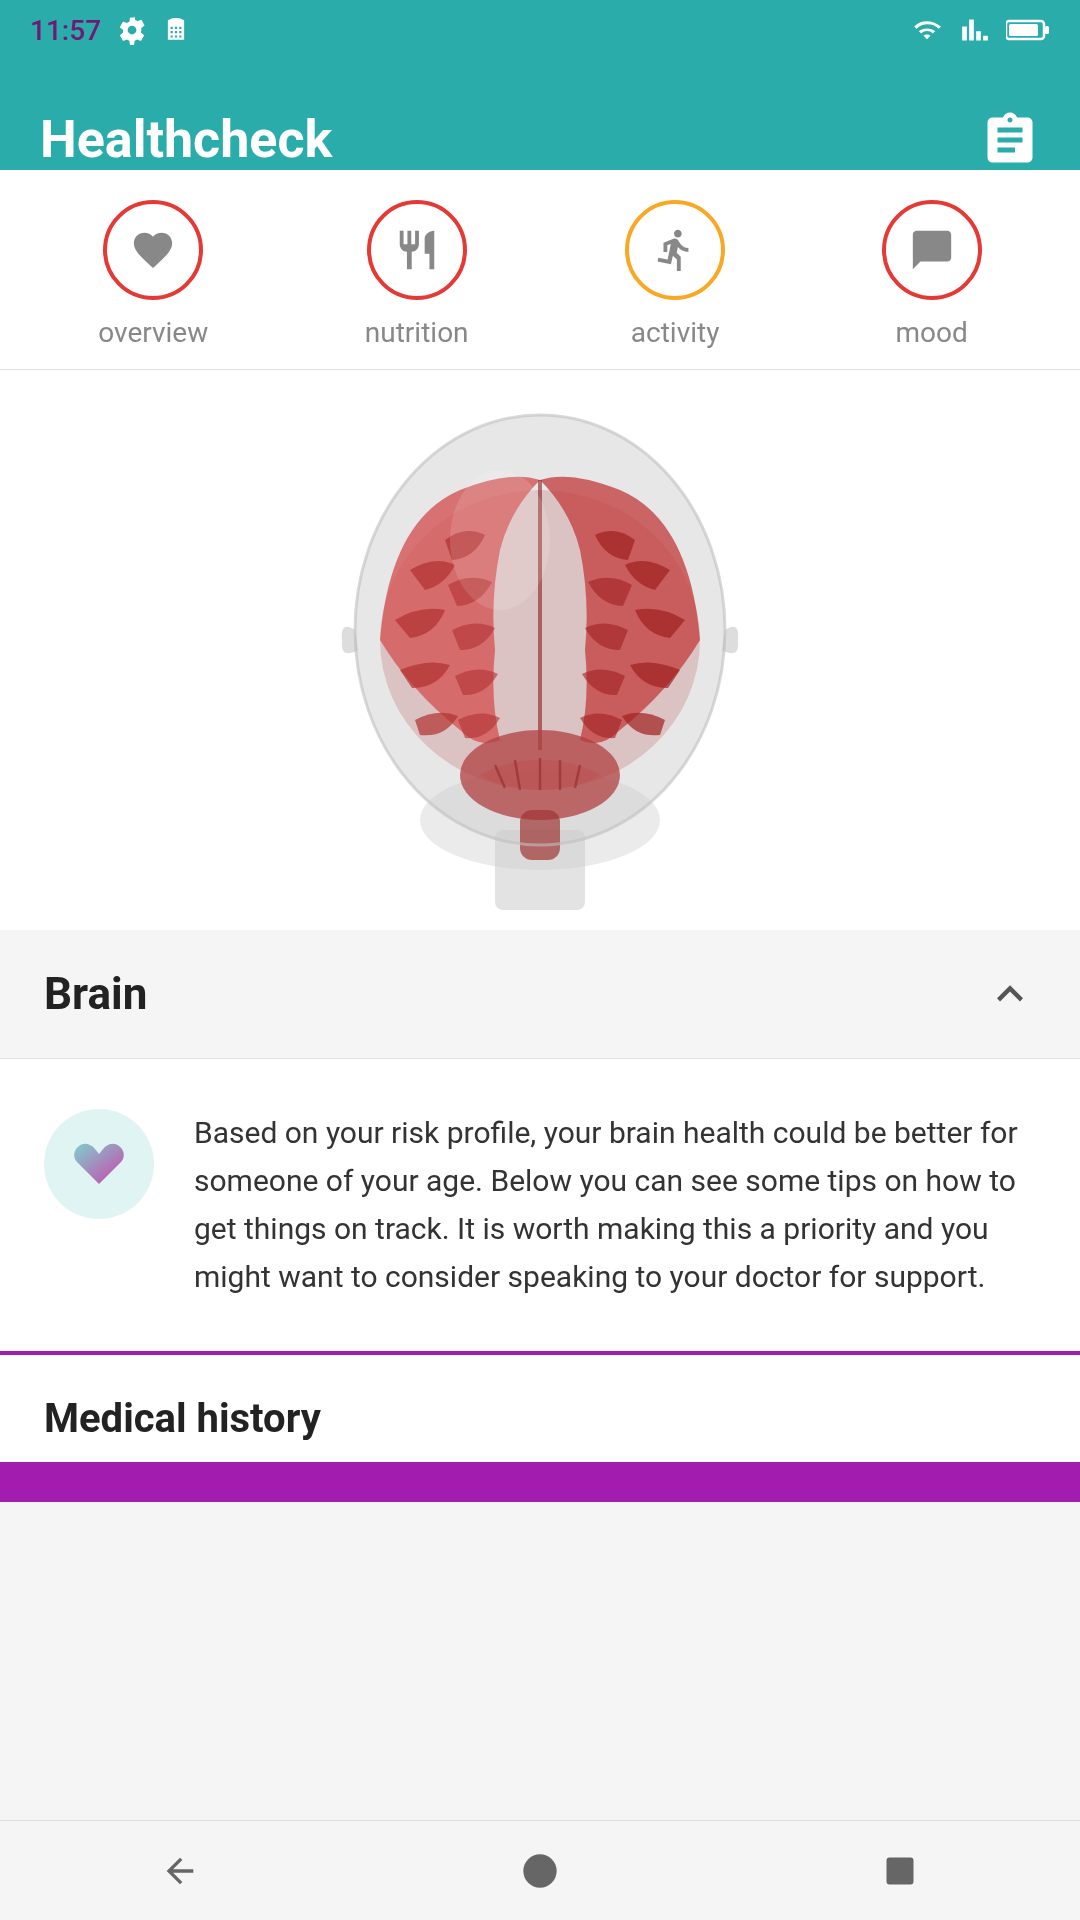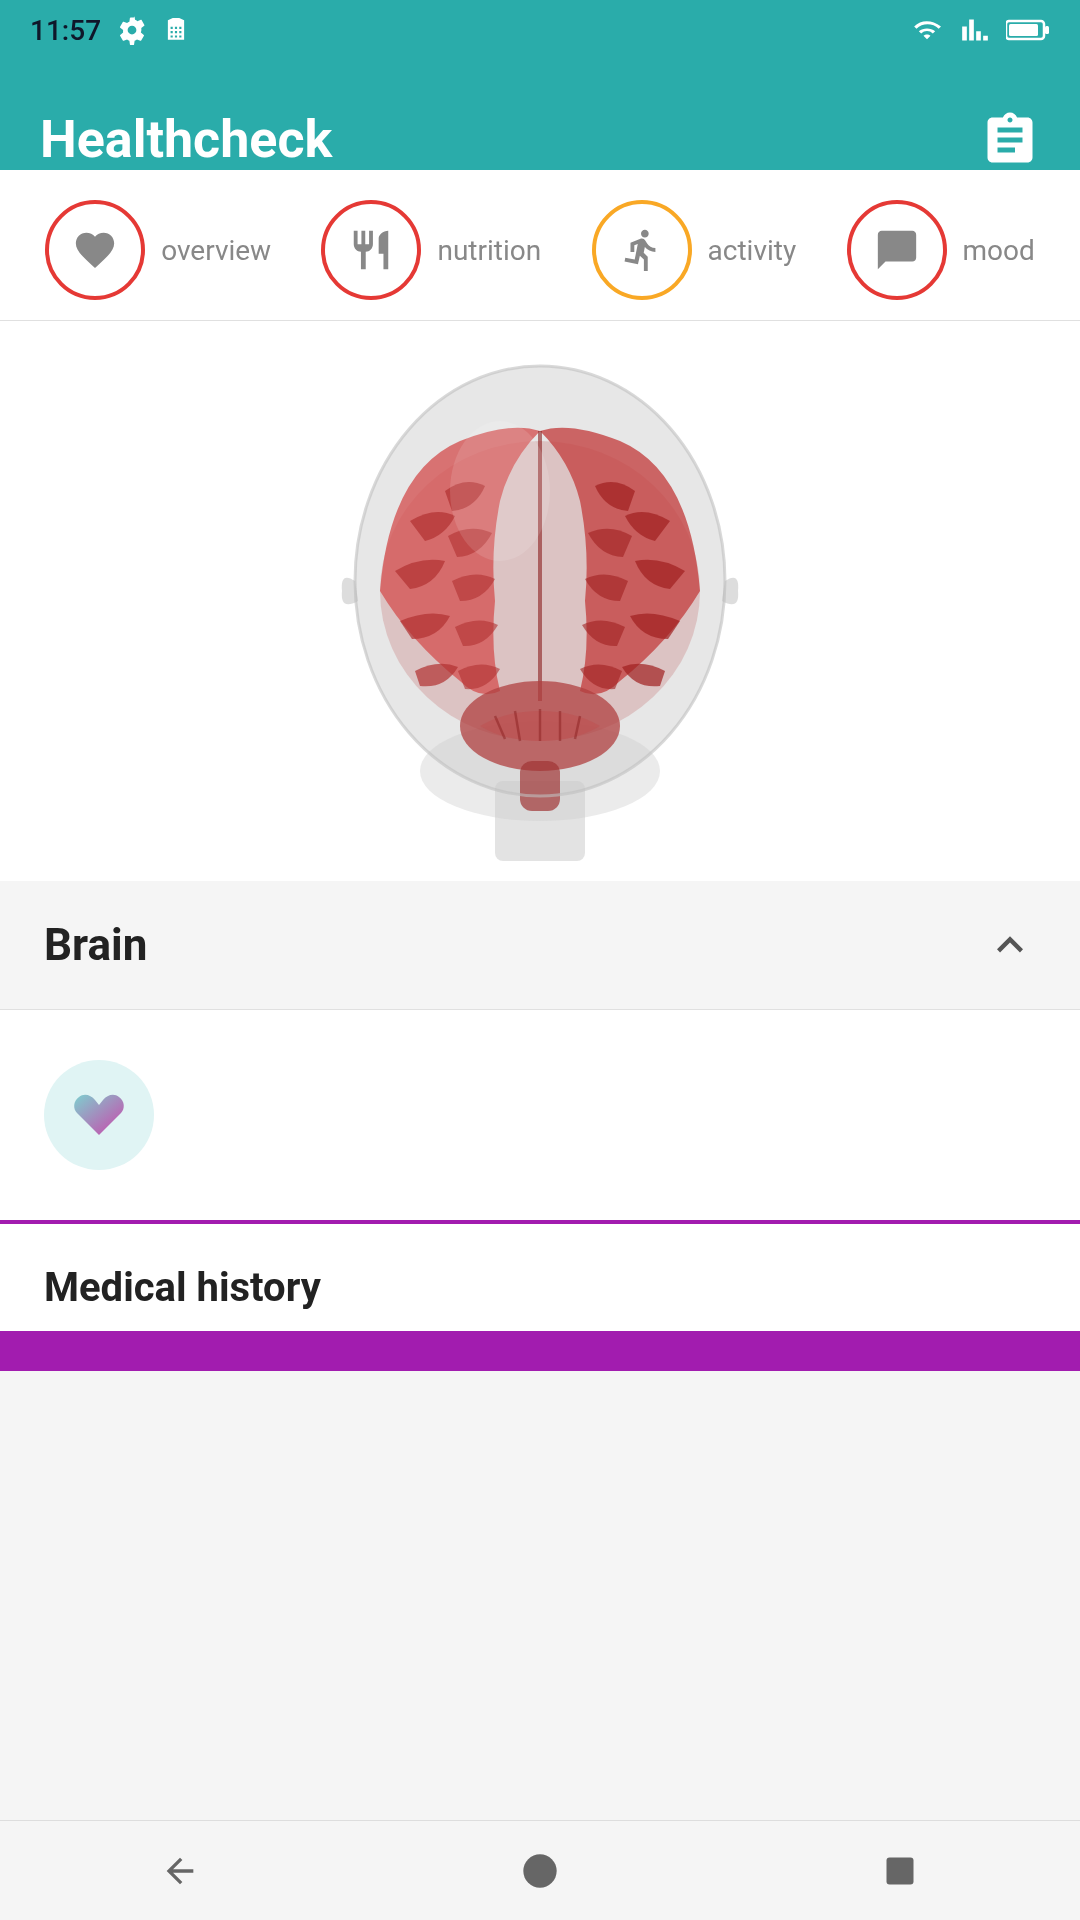--- a/index.html
+++ b/index.html
@@ -14,21 +14,21 @@
     }
 
     
     .status-bar {
       background: #2aacaa;
       height: 60px;
       display: flex;
       align-items: center;
       justify-content: space-between;
       padding: 6px 30px;
-      color: #0f172a;
+      color: #701a75;
       font-size: 28px;
       font-weight: 500;
     }
     .status-left { display: flex; align-items: center; gap: 16px; }
     .status-right { display: flex; align-items: center; gap: 16px; }
 
     
     .app-bar {
       background: #2aacaa;
       height: 110px;
@@ -46,21 +46,21 @@
     
     .tabs {
       background: white;
       display: flex;
       justify-content: space-around;
       padding: 30px 20px 20px;
       border-bottom: 1px solid #e0e0e0;
     }
     .tab-item {
       display: flex;
-      flex-direction: row;
+      flex-direction: column;
       align-items: center;
       gap: 16px;
       cursor: pointer;
     }
     .tab-circle {
       width: 100px;
       height: 100px;
       border-radius: 50%;
       border: 4px solid #e0e0e0;
       display: flex;
@@ -323,20 +323,21 @@
       <svg width="60" height="60" viewBox="0 0 60 60">
         <defs>
           <linearGradient id="hg" x1="0%" y1="0%" x2="100%" y2="100%">
             <stop offset="0%" style="stop-color:#7ecfcf"></stop>
             <stop offset="100%" style="stop-color:#cc44aa"></stop>
           </linearGradient>
         </defs>
         <path d="M30 50L8 28C4 24 4 16 10 12 15 8 22 10 26 15L30 20L34 15C38 10 45 8 50 12 56 16 56 24 52 28Z" fill="url(#hg)"></path>
       </svg>
     </div>
+    <p class="info-text">Based on your risk profile, your brain health could be better for someone of your age. Below you can see some tips on how to get things on track. It is worth making this a priority and you might want to consider speaking to your doctor for support.</p>
   </div>
 
   <div class="medical-history-section">
     <span class="medical-history-title">Medical history</span>
   </div>
 </div>
 
 <div class="bottom-nav">
   <div class="nav-btn">
     <svg width="40" height="40" viewBox="0 0 24 24" fill="#666">

